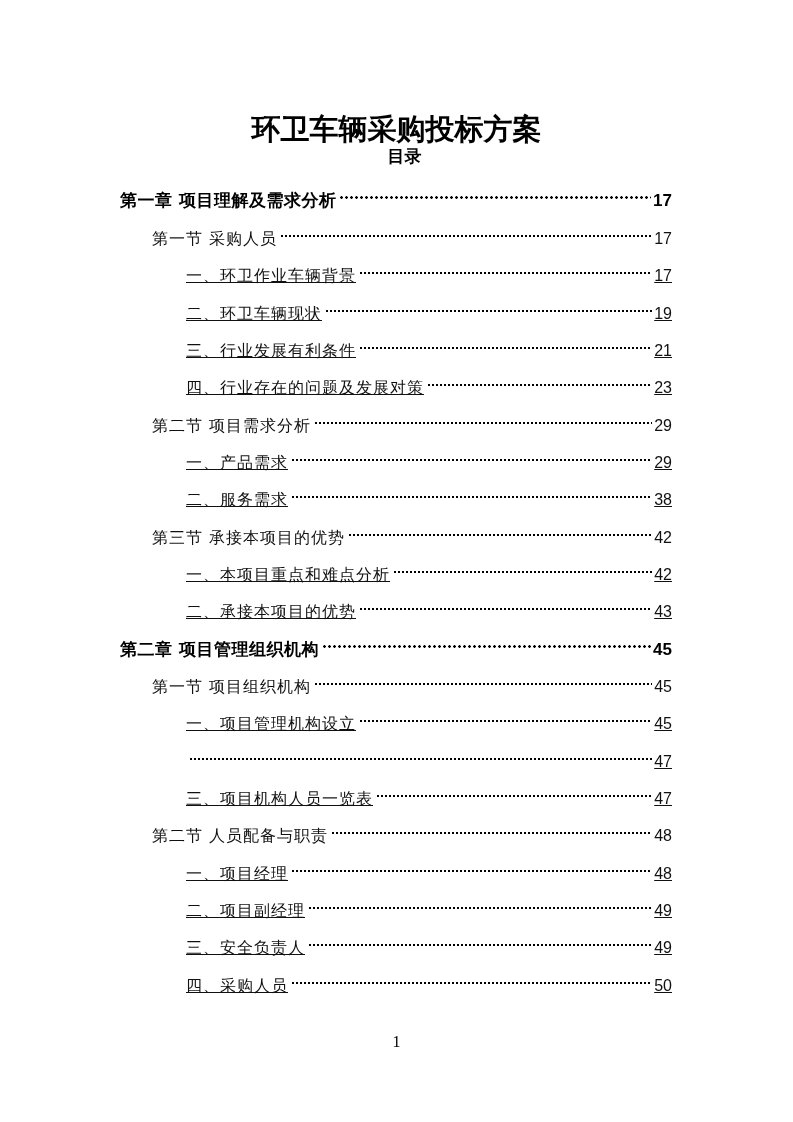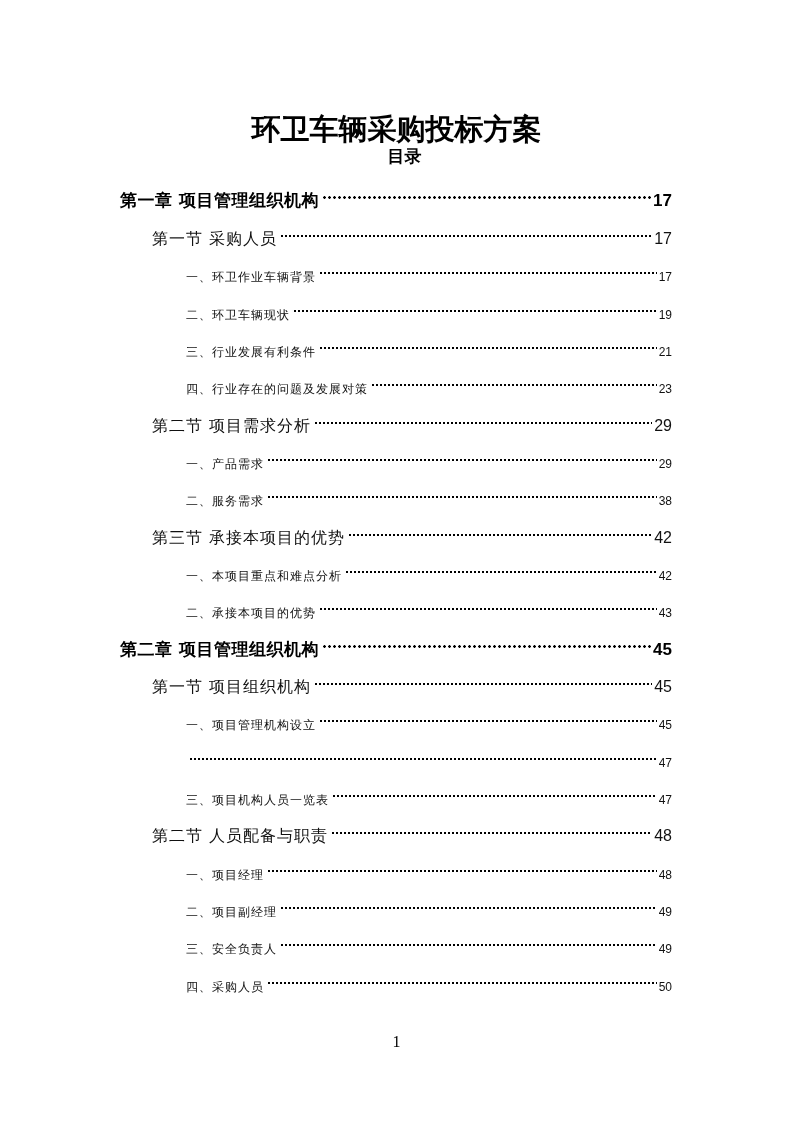--- a/index.html
+++ b/index.html
@@ -58,22 +58,23 @@
       font-weight: bold;
       font-size: 17px;
     }
     .toc-entry.lvl2 {
       left: 152px;
       font-size: 16px;
       color: #111;
     }
     .toc-entry.lvl3 {
       left: 186px;
-      font-size: 12px;
+      font-size: 16px;
       color: #111;
+      text-decoration: underline;
     }
     .toc-entry .label {
       flex: 0 0 auto;
       letter-spacing: 1px;
     }
     .toc-entry.lvl1 .label {
       letter-spacing: 0.5px;
     }
     .toc-entry .leader {
       flex: 1 1 auto;
@@ -118,21 +119,21 @@
     }
   </style>
 </head>
 <body>
 
 <h1 class="page-title">环卫车辆采购投标方案</h1>
 <div class="toc-heading">目录</div>
 
 <div class="toc">
   <div class="toc-entry lvl1" style="top:180px">
-    <span class="label">第一章  项目管理组织机构</span>
+    <span class="label">第一章  项目理解及需求分析</span>
     <span class="leader"></span>
     <span class="page">17</span>
   </div>
   <div class="toc-entry lvl2" style="top:218px">
     <span class="label">第一节  采购人员</span>
     <span class="leader"></span>
     <span class="page">17</span>
   </div>
   <div class="toc-entry lvl3" style="top:255px">
     <span class="label">一、环卫作业车辆背景</span>

